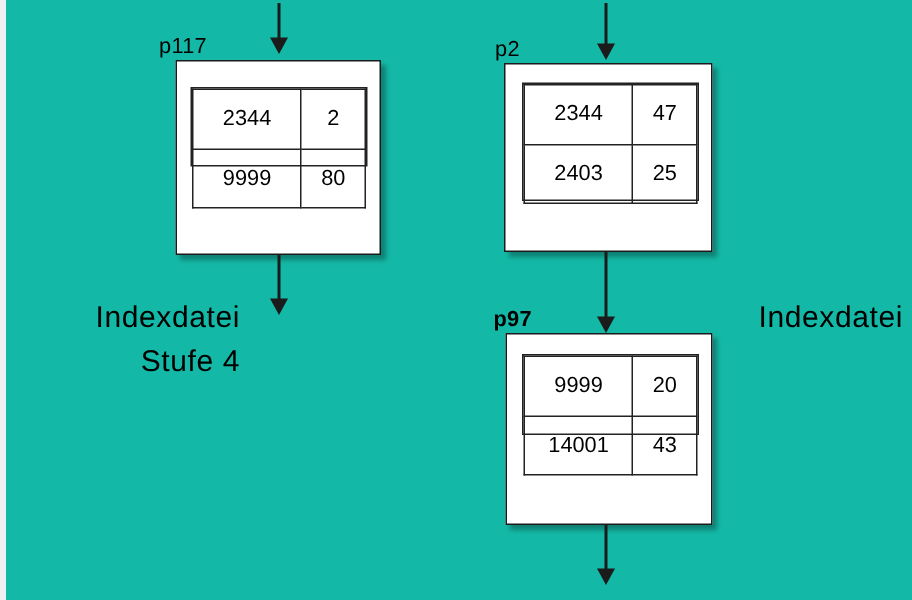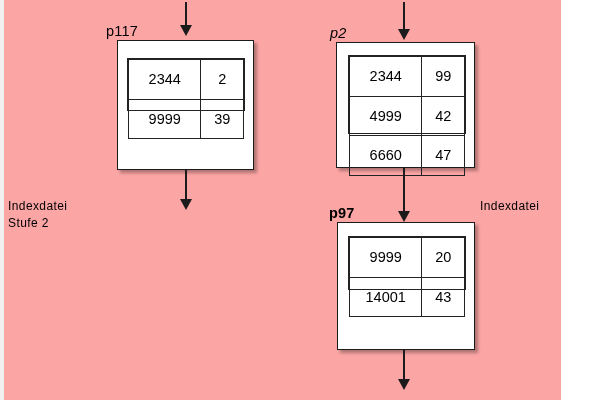--- a/index.html
+++ b/index.html
@@ -9,23 +9,23 @@
   body {
     width: 608px;
     height: 400px;
     background: #ffffff;
     font-family: "Liberation Sans", sans-serif;
     color: #000000;
     overflow: hidden;
   }
   #canvas {
     position: relative;
-    width: 561px;
+    width: 608px;
     height: 400px;
-    background: #fca5a5;
+    background: #14b8a6;
   }
   
   .edge-strip {
     position: absolute;
     left: 0;
     top: 0;
     width: 4px;
     height: 400px;
     background: #f0f0f0;
   }
@@ -92,22 +92,22 @@
     height: 0;
     margin-left: -6px;
     border-left: 6px solid transparent;
     border-right: 6px solid transparent;
     border-top: 11px solid #1b1b1b;
   }
 
   
   .caption {
     position: absolute;
-    text-align: left;
-    font-size: 12px;
+    text-align: right;
+    font-size: 20px;
     line-height: 1.45;
     letter-spacing: 0.4px;
     color: #000000;
     white-space: nowrap;
   }
 </style>
 </head>
 <body>
 
 <div id="canvas">
@@ -125,59 +125,55 @@
 
   <div class="key-table" style="left:127px; top:58px; width:118px; height:53px;">
     <table>
       <tbody>
           <tr>
         <td class="key-cell">2344</td>
         <td class="ptr-cell">2</td>
       </tr>
       <tr>
         <td class="key-cell">9999</td>
-        <td class="ptr-cell">39</td>
+        <td class="ptr-cell">80</td>
       </tr>
     </tbody>
       </table>
   </div>
 
   <div class="arrow" style="left:179px; top:170px; width:14px; height:40px;">
     <div class="shaft" style="height:30px;"></div>
     <div class="head"></div>
   </div>
 
   <div class="caption" style="left:8px; top:198px; width:152px;">
     <div>Indexdatei</div>
-    <div>Stufe 2</div>
+    <div>Stufe 4</div>
   </div>
 
   <div class="arrow" style="left:397px; top:2px; width:14px; height:38px;">
     <div class="shaft" style="height:28px;"></div>
     <div class="head"></div>
   </div>
 
-  <div class="node-label" style="left:330px; top:25px;font-style:italic;">p2</div>
+  <div class="node-label" style="left:330px; top:25px;">p2</div>
 
   <div class="node-box" style="left:336px; top:42px; width:139px; height:126px;"></div>
 
   <div class="key-table" style="left:348px; top:55px; width:118px; height:79px;">
     <table>
       <tbody>
           <tr>
         <td class="key-cell">2344</td>
-        <td class="ptr-cell">99</td>
+        <td class="ptr-cell">47</td>
       </tr>
       <tr>
-        <td class="key-cell">4999</td>
-        <td class="ptr-cell">42</td>
-      </tr>
-      <tr>
-        <td class="key-cell">6660</td>
-        <td class="ptr-cell">47</td>
+        <td class="key-cell">2403</td>
+        <td class="ptr-cell">25</td>
       </tr>
     </tbody>
       </table>
   </div>
 
   <div class="arrow" style="left:397px; top:168px; width:14px; height:54px;">
     <div class="shaft" style="height:44px;"></div>
     <div class="head"></div>
   </div>
 

